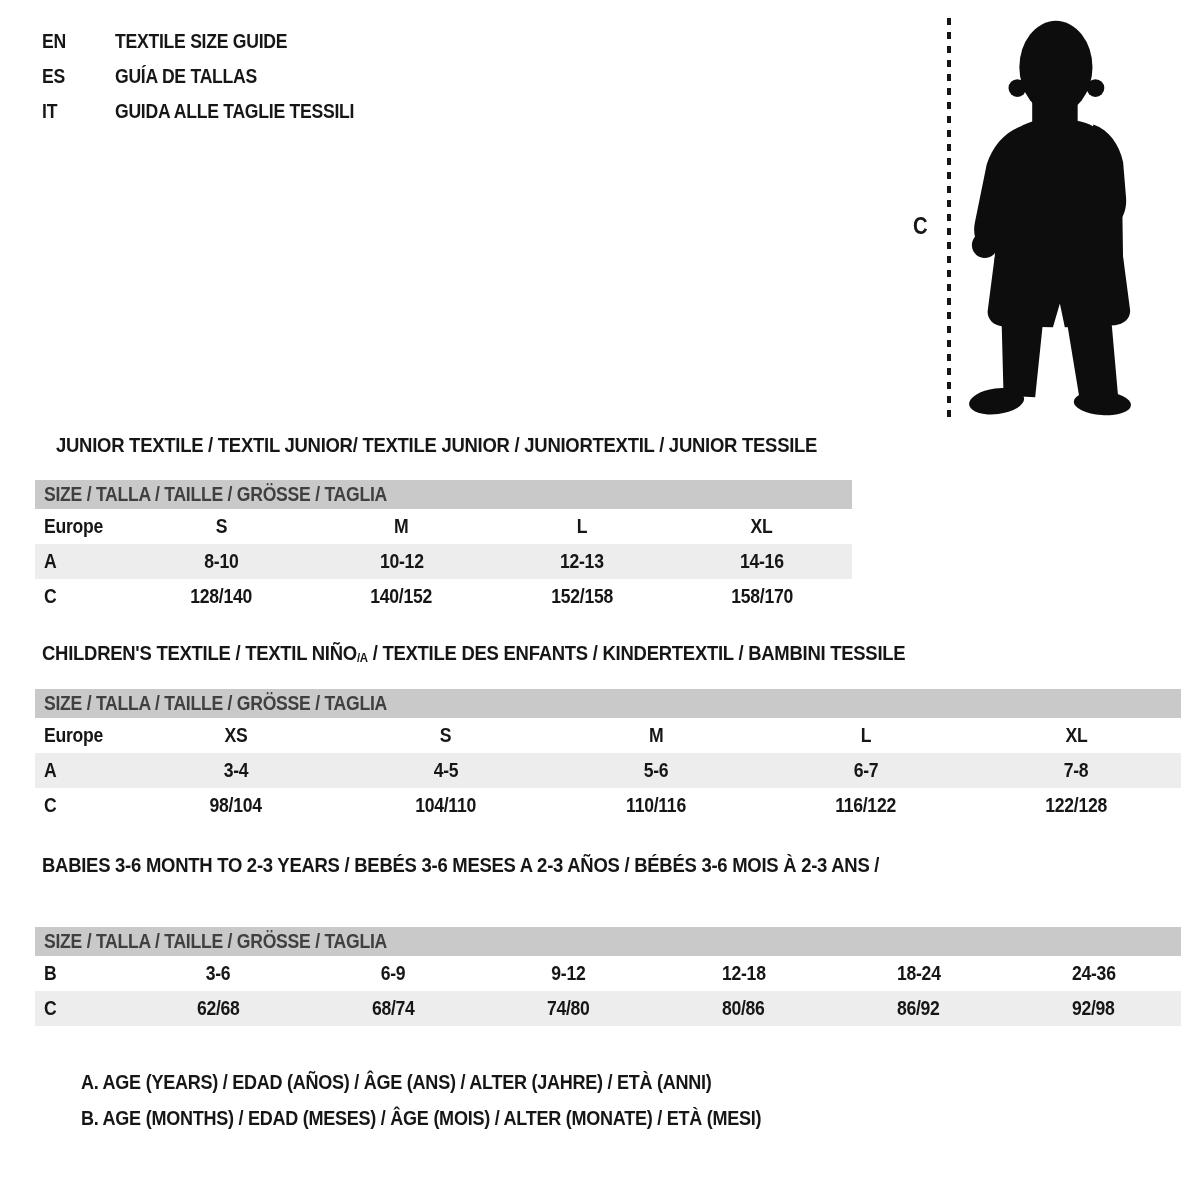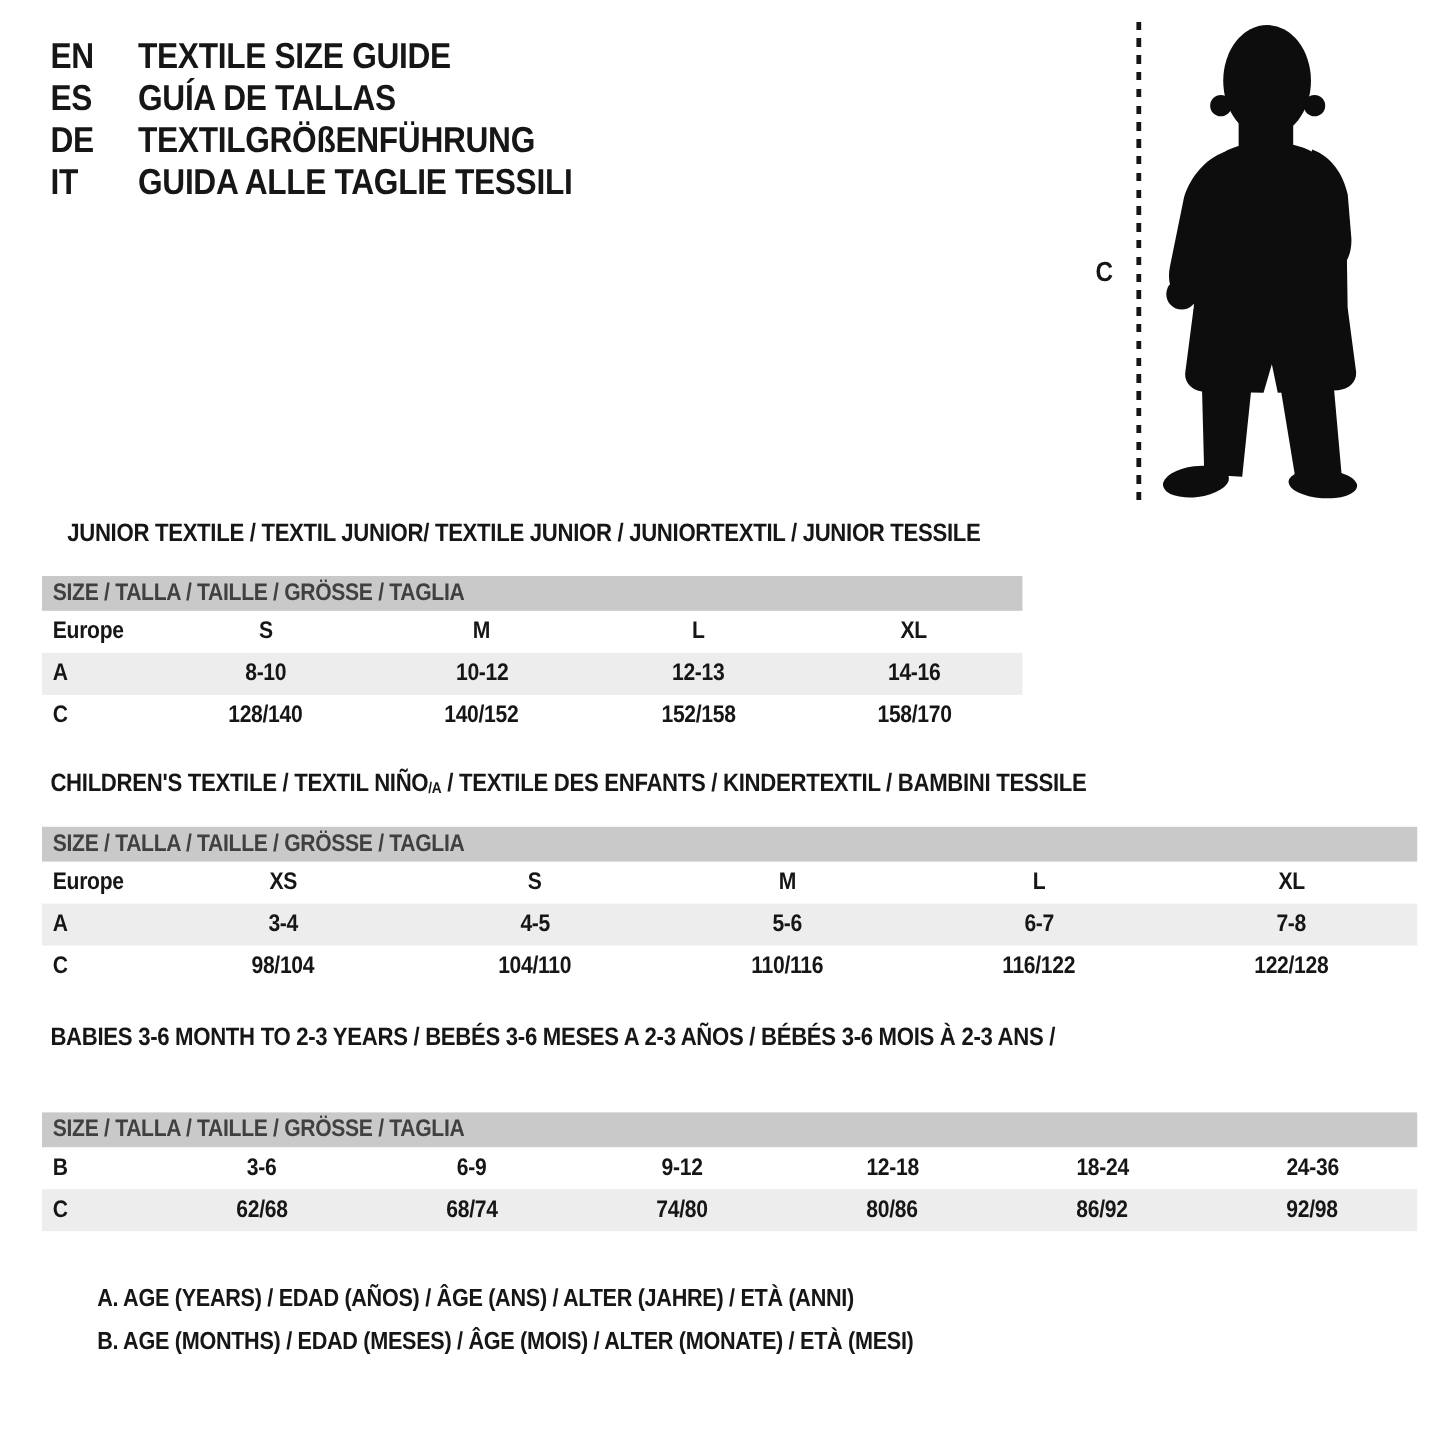--- a/index.html
+++ b/index.html
@@ -9,21 +9,21 @@
     overflow:hidden;
   }
   
   .cond{display:inline-block;white-space:nowrap;transform:scaleX(0.88);
         transform-origin:0 50%;letter-spacing:-0.3px;}
   .condc{display:inline-block;white-space:nowrap;transform:scaleX(0.88);
         transform-origin:50% 50%;letter-spacing:-0.3px;}
 
   
   .lang-list{position:absolute;left:42px;top:30px;}
-  .lang-row{display:flex;height:35px;align-items:center;font-size:30px;}
+  .lang-row{display:flex;height:35px;align-items:flex-start;font-size:20px;}
   .lang-code{width:73px;}
 
   
   .figure-line{position:absolute;left:947px;top:18px;width:4px;height:399px;
     background:repeating-linear-gradient(to bottom,#151515 0 7px,transparent 7px 14px);}
   .figure-label{position:absolute;left:913px;top:213px;font-size:23px;}
   .baby-svg{position:absolute;left:965px;top:17px;width:168px;height:401px;}
 
   
   .sec-title{position:absolute;margin:0;font-size:21px;font-weight:bold;}
@@ -54,24 +54,20 @@
 <div class="canvas" style="background: rgb(255, 255, 255); color: rgb(22, 22, 22);">
 
   <div class="lang-list">
       <div class="lang-row">
         <span class="lang-code cond">EN</span>
         <span class="cond">TEXTILE SIZE GUIDE</span>
       </div>
       <div class="lang-row">
         <span class="lang-code cond">ES</span>
         <span class="cond">GUÍA DE TALLAS</span>
-      </div>
-      <div class="lang-row">
-        <span class="lang-code cond">DE</span>
-        <span class="cond">TEXTILGRÖßENFÜHRUNG</span>
       </div>
       <div class="lang-row">
         <span class="lang-code cond">IT</span>
         <span class="cond">GUIDA ALLE TAGLIE TESSILI</span>
       </div>
     </div>
 
   <span class="figure-label cond">C</span>
   <div class="figure-line"></div>
   <svg class="baby-svg" viewBox="0 0 170 400" xmlns="http://www.w3.org/2000/svg" aria-hidden="true">

